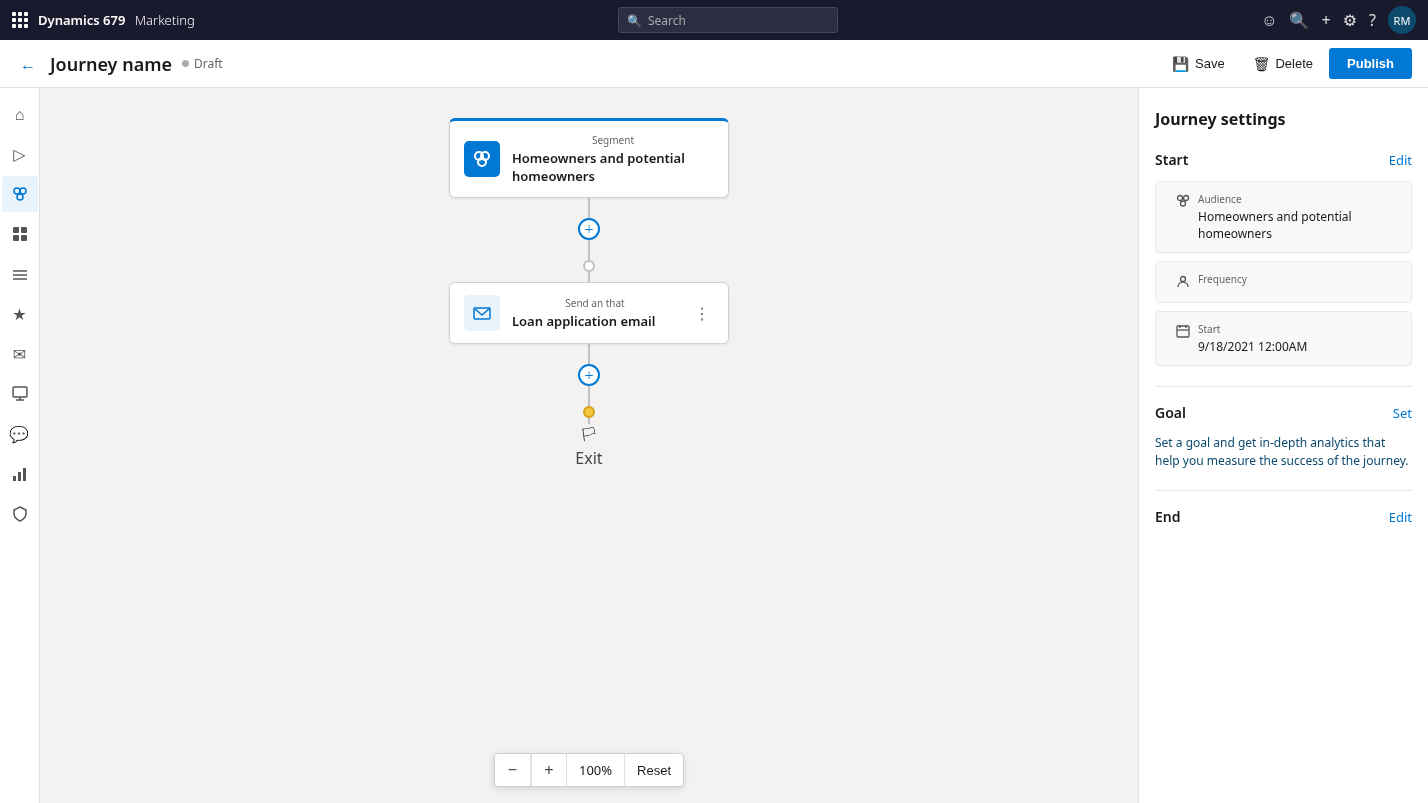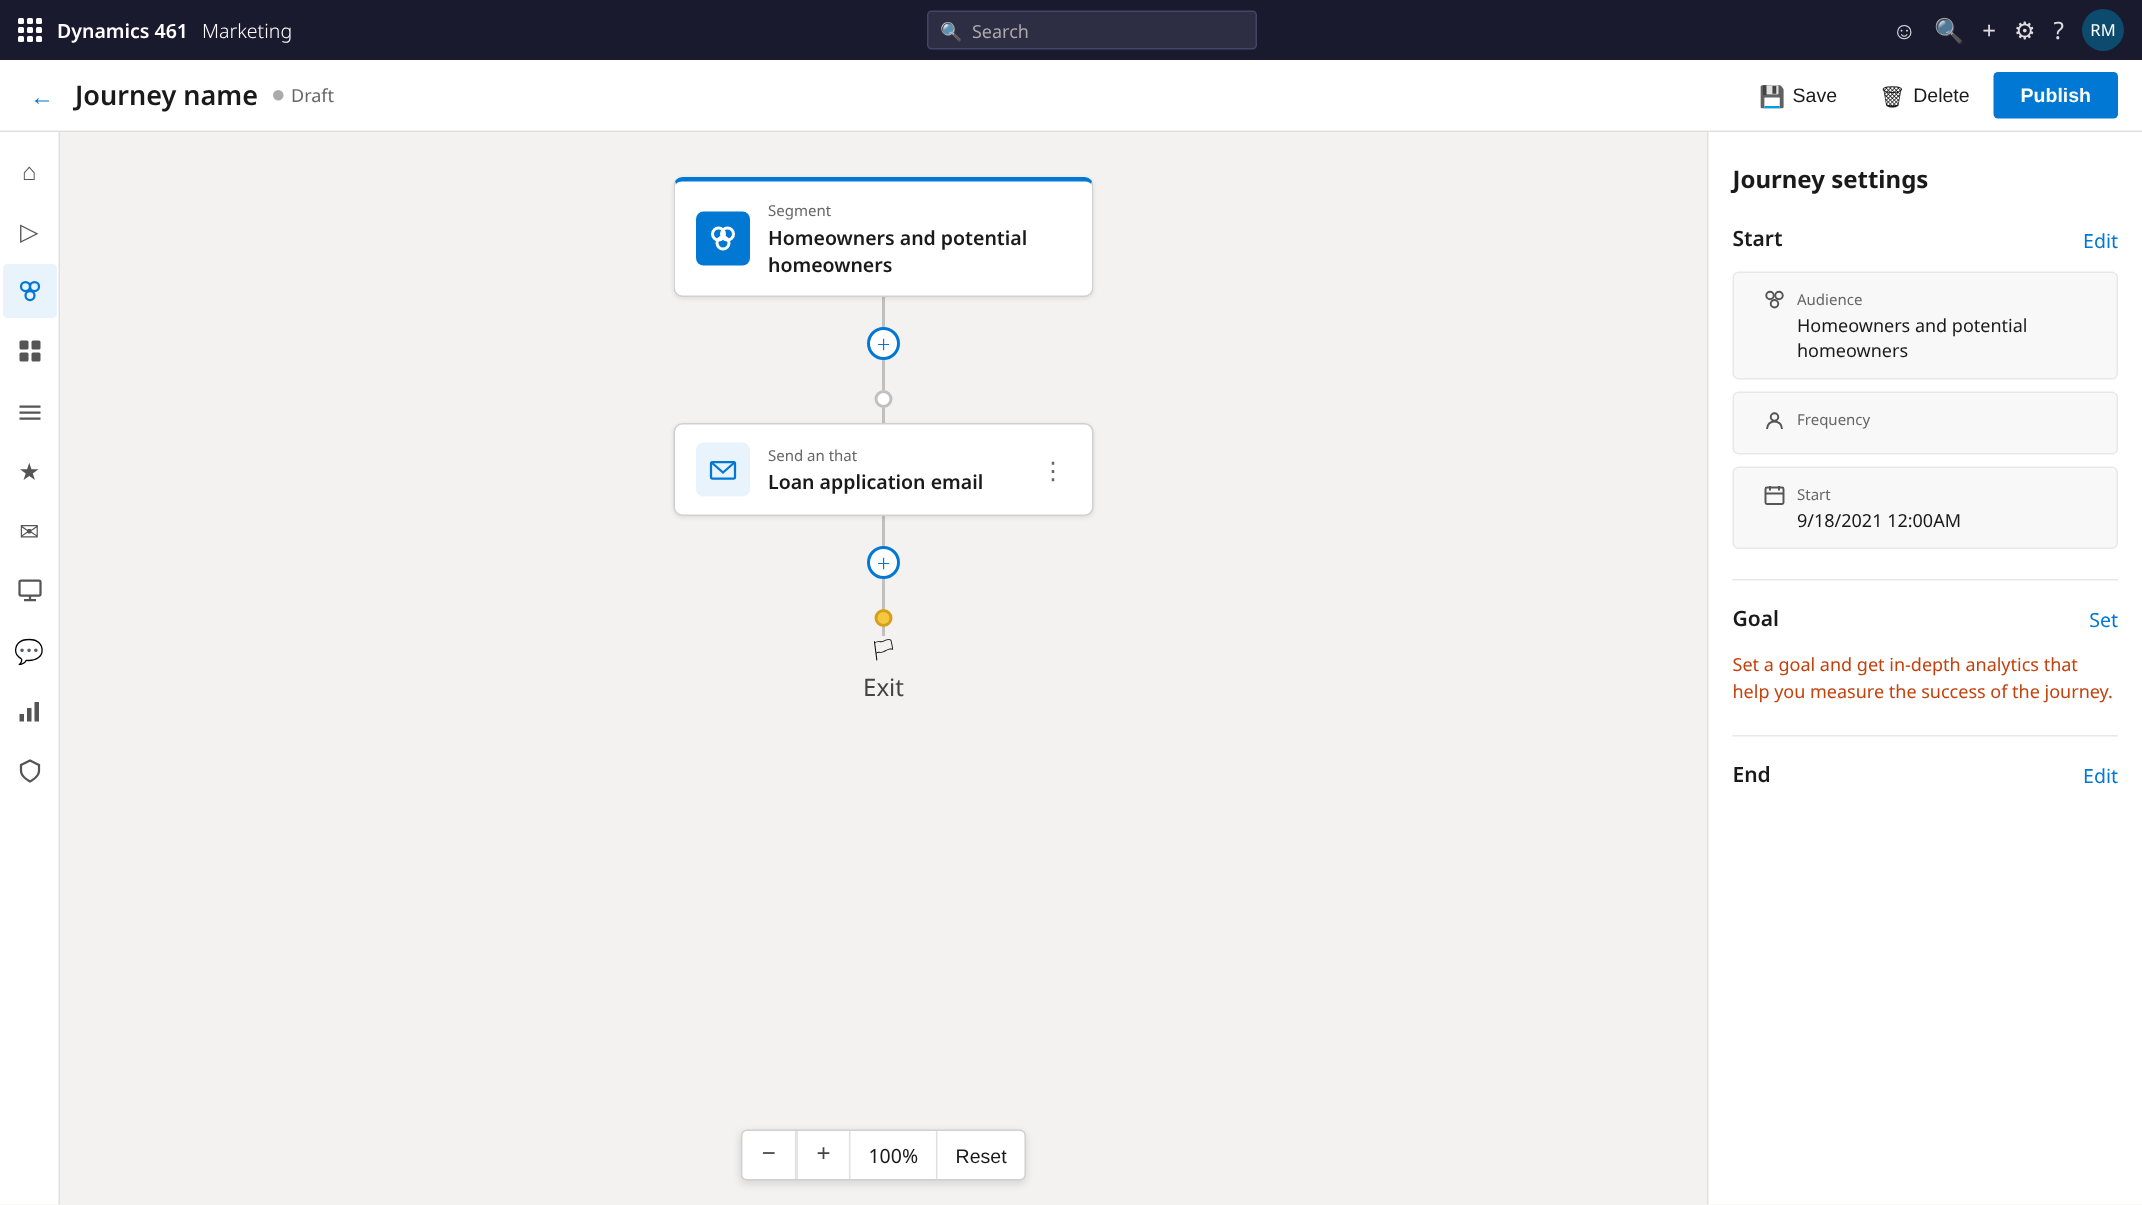--- a/index.html
+++ b/index.html
@@ -219,21 +219,21 @@
       display: flex;
       align-items: center;
       justify-content: center;
       font-size: 18px;
       flex-shrink: 0;
     }
     .node-icon-box.blue { background: #0078d4; color: white; }
     .node-icon-box.light-blue { background: #e8f3fc; color: #0078d4; }
 
     .node-content { flex: 1; }
-    .node-type { font-size: 10px; color: #666; margin-bottom: 2px; }
+    .node-type { font-size: 10px; color: #666; margin-bottom: 2px; text-align: center; }
     .node-label { font-size: 13px; font-weight: 600; color: #1a1a1a; }
 
     .node-menu {
       color: #666;
       cursor: pointer;
       font-size: 16px;
       padding: 4px;
     }
 
     
@@ -380,21 +380,21 @@
       align-items: flex-start;
       gap: 8px;
     }
     .info-card-icon {
       font-size: 14px;
       color: #666;
       margin-top: 1px;
     }
     .goal-description {
       font-size: 12px;
-      color: #c2410c;
+      color: #0c4a6e;
       line-height: 1.5;
       margin-top: 4px;
     }
   </style>
 </head>
 <body>
 
 <div class="top-bar">
   <div class="waffle-icon">
     <span></span>
@@ -402,21 +402,21 @@
       <span></span>
     <span></span>
       <span></span>
       <span></span>
     <span></span>
       <span></span>
       <span></span>
   </div>
   <div class="top-bar-logo">
     <span class="top-bar-app-name">
-      <span class="brand">Dynamics 461</span>
+      <span class="brand">Dynamics 679</span>
       <span style="font-weight:300; margin-left:6px;">Marketing</span>
     </span>
   </div>
   <div class="top-bar-search">
     <div class="search-box">
       <span style="color:#aaa; font-size:12px;">🔍</span>
       <span style="color:#aaa;">Search</span>
     </div>
   </div>
   <div class="top-bar-actions">

